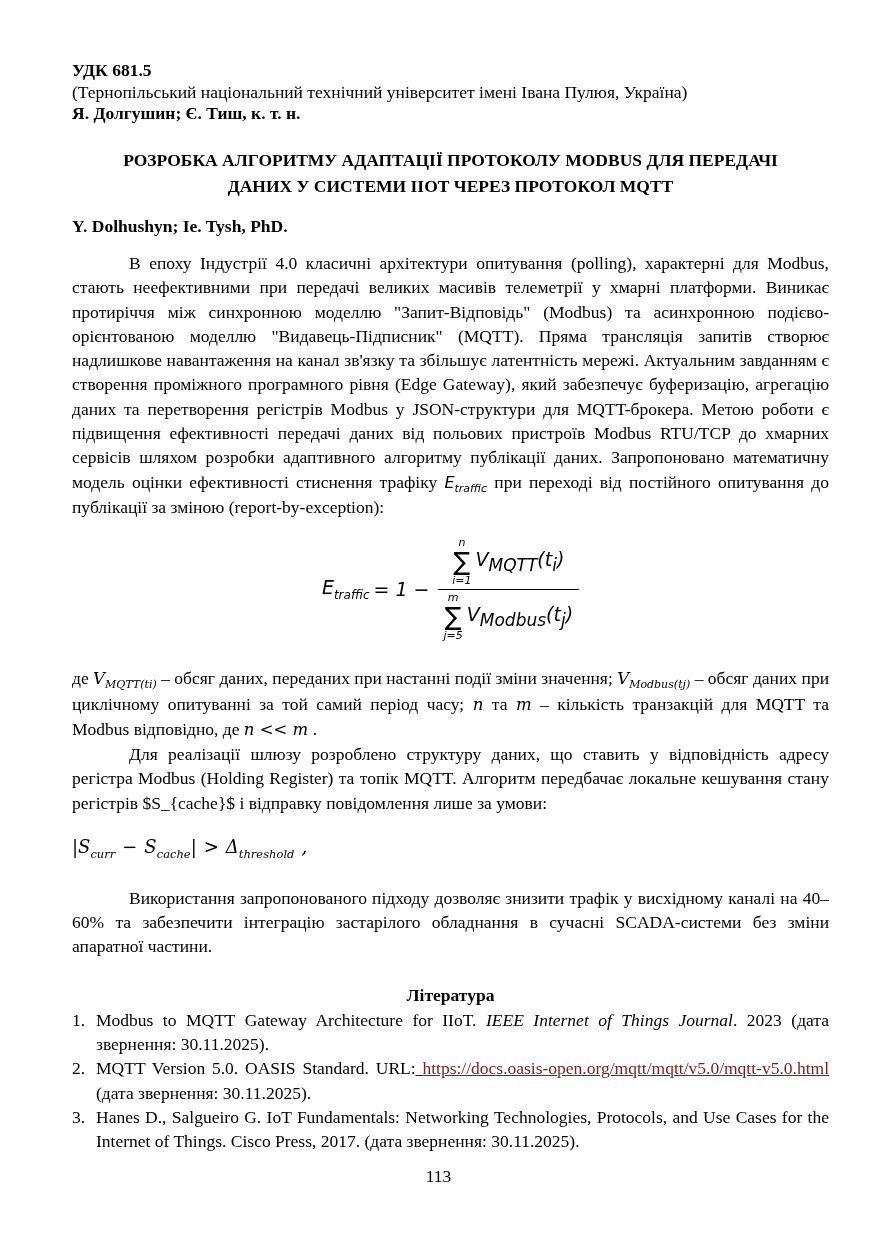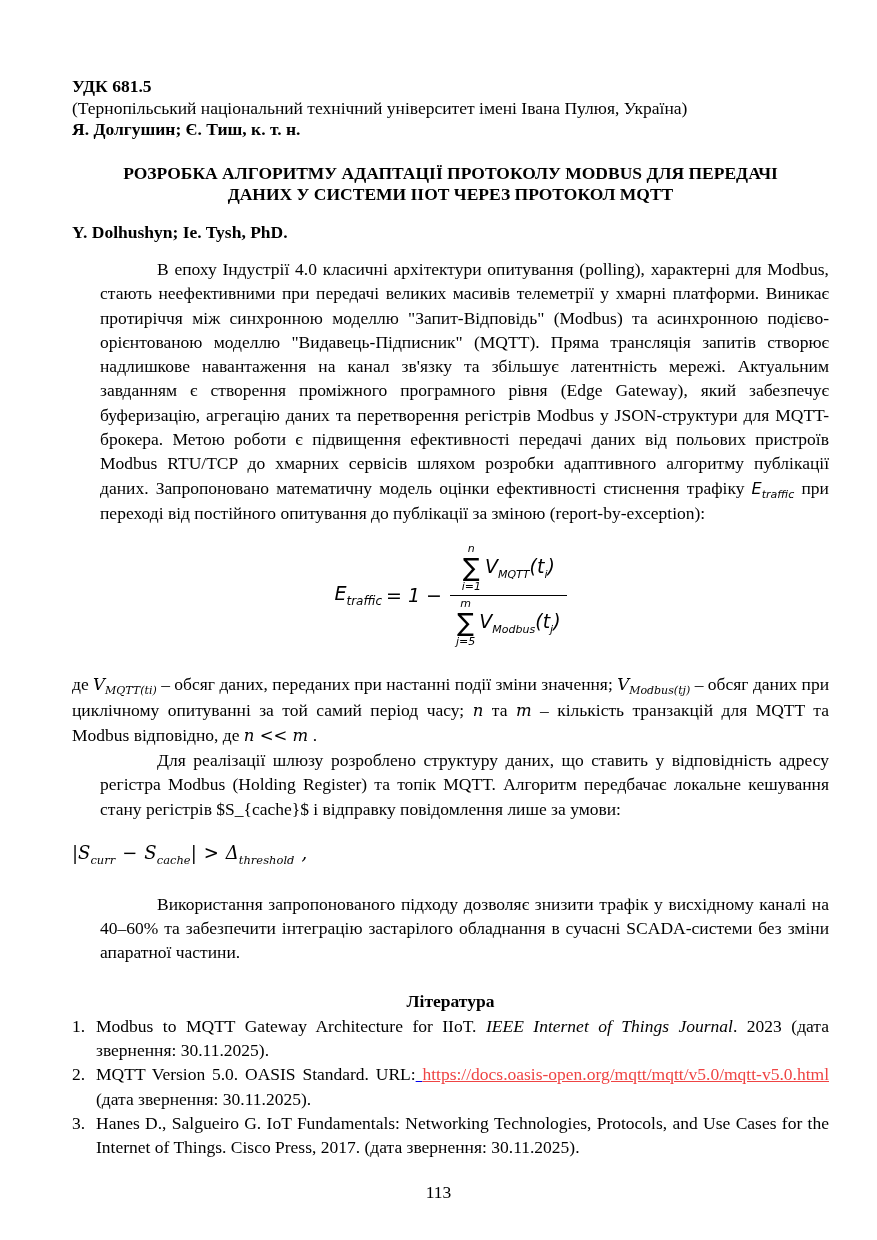--- a/index.html
+++ b/index.html
@@ -3,38 +3,38 @@
 <meta charset="utf-8">
 <style>
   html, body { margin: 0; padding: 0; background: #ffffff; }
   .page {
     position: relative;
     width: 877px;
     height: 1240px;
     margin: 0 auto;
     background: #ffffff;
     box-sizing: border-box;
-    padding: 76px 48px 0 72px;
+    padding: 60px 48px 0 72px;
     font-family: "Liberation Serif", serif;
     font-size: 17.5px;
     line-height: 24.3px;
     color: #000000;
   }
   .hdr-line { text-align: left; line-height: 21.5px; }
   .bold { font-weight: bold; }
   .title-block {
     font-weight: bold;
     text-align: center;
     margin: 22px 18px 0 18px;
-    line-height: 21px;
+    line-height: 26px;
   }
   .gap-sm { height: 14px; }
   .gap-md { height: 17px; }
   .para { text-align: justify; margin: 0; }
-  .indent { text-indent: 57px; margin-left: 28px; }
+  .indent { text-indent: 57px; }
 
   
   .mi {
     font-family: "DejaVu Serif", serif;
     font-style: italic;
     font-size: 16.5px;
   }
   .mi sub, .mis sub {
     font-size: 11px;
     font-style: italic;
@@ -59,21 +59,21 @@
     line-height: 1;
   }
   .f1-lhs sub { font-size: 12px; }
   .f1-eq { margin: 0 8px 0 4px; white-space: pre; }
   .frac { display: inline-flex; flex-direction: column; align-items: center; }
   .frac-row { display: inline-flex; align-items: center; padding: 2px 6px; }
   .frac-bar { width: 100%; border-top: 1.6px solid #000; height: 0; }
   .sum { display: inline-flex; flex-direction: column; align-items: center; margin-right: 4px; }
   .sum .lim { font-size: 11px; font-style: italic; line-height: 12px; }
   .sum .sigma { font-size: 25px; font-style: normal; line-height: 26px; }
-  .term sub { font-size: 11px; }
+  .term sub { font-size: 17px; }
 
   
   .formula2 {
     text-align: left;
     font-family: "DejaVu Serif", serif;
     font-style: italic;
     font-size: 18px;
     margin: 18px 0 18px 0;
     line-height: 28px;
   }
@@ -84,35 +84,35 @@
     text-align: center;
     font-weight: bold;
     margin: 24px 0 1px 0;
   }
   .refs { margin: 0; padding: 0; list-style: none; }
   .ref { display: flex; text-align: justify; }
   .ref-num { flex: 0 0 24px; }
   .ref-body { flex: 1 1 auto; text-align: justify; }
   .ref-body i { font-style: italic; }
   .link {
-    color: #ef4444;
+    color: #7f1d1d;
     text-decoration: underline;
     cursor: pointer;
     word-break: break-all;
   }
   .link-lead {
     text-decoration: underline;
     text-decoration-color: #0000EE;
     white-space: pre;
   }
   .page-number {
     position: absolute;
     left: 0;
     right: 0;
-    bottom: 36px;
+    bottom: 52px;
     text-align: center;
   }
 </style>
 </head>
 <body>
 
 <div class="page">
 
   <div class="hdr-line bold">УДК 681.5</div>
   <div class="hdr-line">(Тернопільський національний технічний університет імені Івана Пулюя, Україна)</div>

